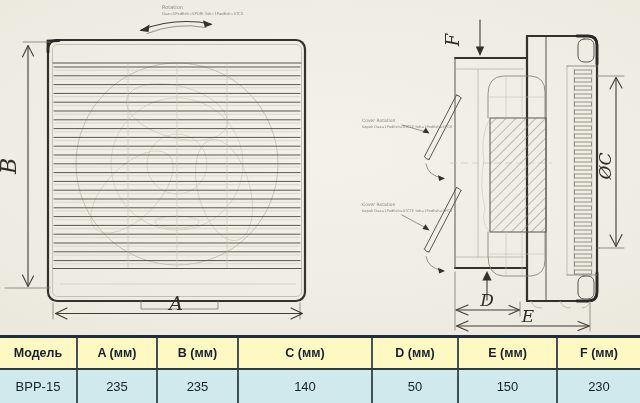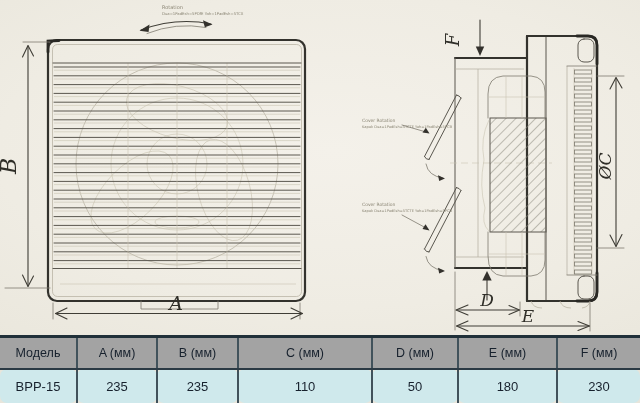--- a/index.html
+++ b/index.html
@@ -16,24 +16,24 @@
   .faint{stroke:#b3ae9e;stroke-width:0.7;fill:none;}
   .xfaint{stroke:#c9c4b2;stroke-width:0.6;fill:none;}
   .dim{stroke:#3f3d36;stroke-width:1.1;fill:none;stroke-linecap:round;stroke-linejoin:round;}
   .dimhead{fill:#33312c;stroke:none;}
   text.dimlabel{font-family:"DejaVu Serif",serif;font-style:italic;fill:#2f2e28;}
   text.note{font-family:"DejaVu Sans",sans-serif;fill:#8a8574;}
 
   
   table.spec{border-collapse:collapse;table-layout:fixed;width:640px;
     border-top:3px solid #203039;font-family:"Liberation Sans",sans-serif;}
-  table.spec th{background:#a3a3a3;color:#17212d;font-size:12.5px;font-weight:400;
+  table.spec th{background:#fef9c3;color:#17212d;font-size:12.5px;font-weight:700;
     height:30px;text-align:center;border-right:2px solid #41525b;border-bottom:2px solid #2b3a44;padding:0;}
   table.spec td{background:#cfe9ec;color:#17212d;font-size:13px;font-weight:400;
-    height:33px;text-align:center;border-right:2px solid #41525b;padding:0;border-radius:7px;}
+    height:33px;text-align:center;border-right:2px solid #41525b;padding:0;}
   table.spec th:last-child, table.spec td:last-child{border-right:none;}
 </style>
 </head>
 <body>
 
 <div class="stage">
 
   <div class="paper">
     <svg viewBox="0 0 640 335" width="640" height="335">
       <defs>
@@ -296,20 +296,20 @@
         <th>D (мм)</th>
         <th>E (мм)</th>
         <th>F (мм)</th>
       </tr>
     </thead>
     <tbody>
       <tr>
         <td>BPP-15</td>
         <td>235</td>
         <td>235</td>
-        <td>110</td>
+        <td>140</td>
         <td>50</td>
-        <td>180</td>
+        <td>150</td>
         <td>230</td>
       </tr>
     </tbody>
   </table>
 </div>
 
 </body></html>

